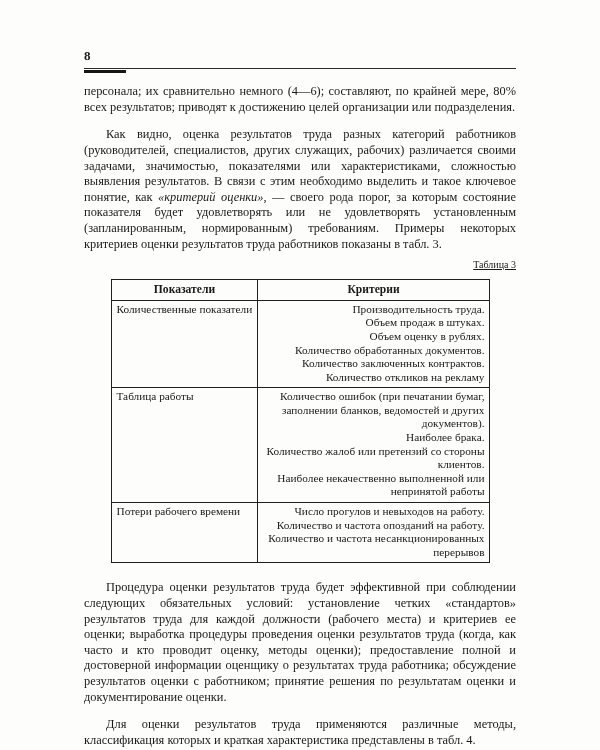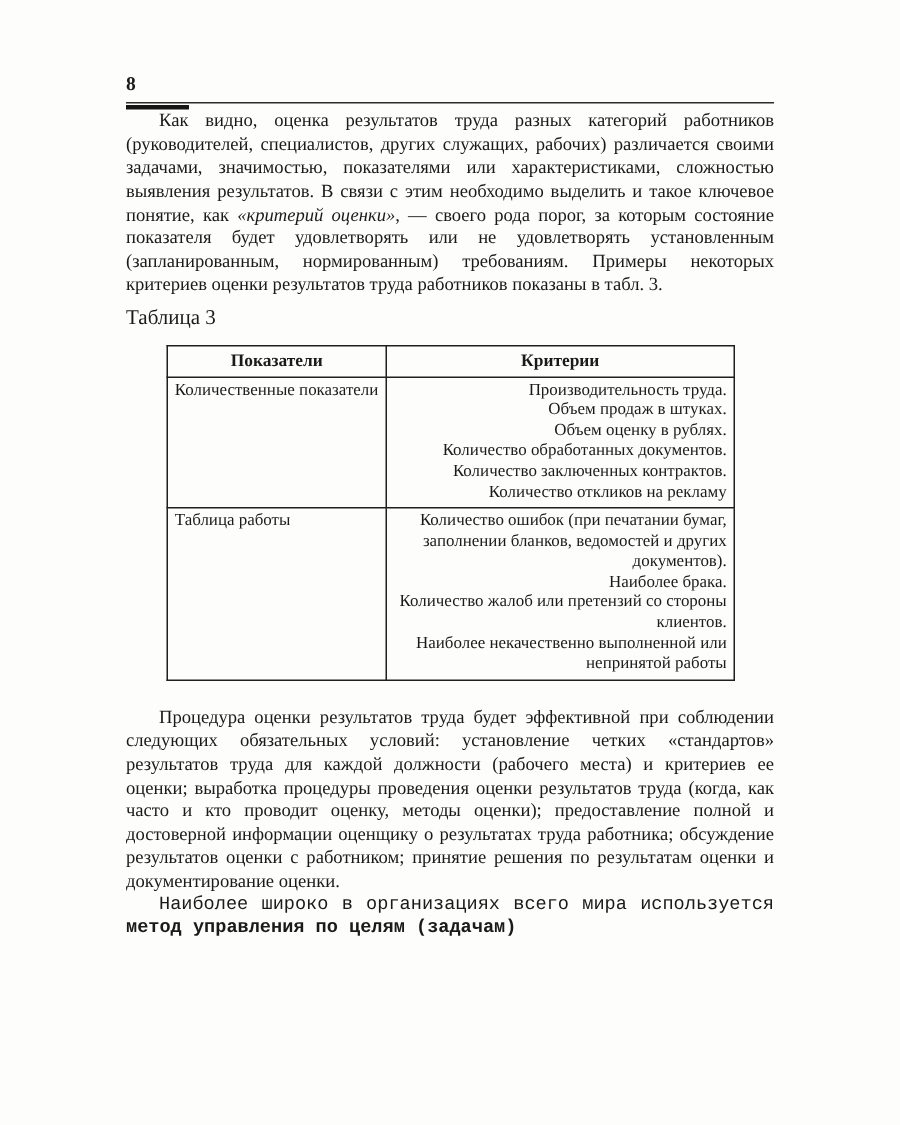--- a/index.html
+++ b/index.html
@@ -58,28 +58,30 @@
     font-size: 12.4px;
     line-height: 15.6px;
     text-align: justify;
     text-indent: 22px;
     hyphens: manual;
   }
   p.body.first {
     text-indent: 0;
     margin-top: 11px;
   }
-  p.body + p.body { margin-top: 0; font-family: Liberation Mono, monospace; }
+  p.body + p.body { margin-top: 12px; }
   .it { font-style: italic; }
   .bd { font-weight: bold; }
 
   
   .tbl-number {
-    font-size: 14px;
+    font-size: 10px;
+    text-align: right;
     margin-top: 7px;
+    text-decoration: underline;
   }
   .tbl-caption {
     font-size: 12.2px;
     font-weight: bold;
     text-align: center;
     margin-top: 5px;
     letter-spacing: 0.1px;
   }
 
   
@@ -123,20 +125,21 @@
 
 <div class="page">
   <div class="content">
 
     <div class="runhead">
       <span class="folio">8</span>
     </div>
     <div class="rule-thin"></div>
     <div class="rule-thick"></div>
 
+    <p class="body first">персонала; их сравнительно немного (4—6); составляют, по крайней мере, 80% всех результатов; приводят к достижению целей организации или подразделения.</p>
 
     <p class="body"><span>Как видно, оценка результатов труда разных категорий работников (руководителей, специалистов, других служащих, рабочих) различается своими задачами, значимостью, показателями или характеристиками, сложностью выявления результатов. В связи с этим необходимо выделить и такое ключевое понятие, как </span><span class="it">«критерий оценки»</span><span>, — своего рода порог, за которым состояние показателя будет удовлетворять или не удовлетворять установленным (запланированным, нормированным) требованиям. Примеры некоторых критериев оценки результатов труда работников показаны в табл. 3.</span></p>
 
     <div class="tbl-number">Таблица 3</div>
 
     <table class="crit">
       <colgroup>
         <col class="c-ind">
         <col class="c-crit">
       </colgroup>
@@ -164,22 +167,33 @@
           <td class="ind">Таблица работы</td>
           <td>
             <ul class="crit-list">
               <li>Количество ошибок (при печатании бумаг, заполнении бланков, ведомостей и других документов).</li>
               <li>Наиболее брака.</li>
               <li>Количество жалоб или претензий со стороны клиентов.</li>
               <li>Наиболее некачественно выполненной или непринятой работы</li>
             </ul>
           </td>
         </tr>
+        <tr>
+          <td class="ind">Потери рабочего времени</td>
+          <td>
+            <ul class="crit-list">
+              <li>Число прогулов и невыходов на работу.</li>
+              <li>Количество и частота опозданий на работу.</li>
+              <li>Количество и частота несанкционированных перерывов</li>
+            </ul>
+          </td>
+        </tr>
       </tbody>
     </table>
 
     <div class="after-table">
       <p class="body">Процедура оценки результатов труда будет эффективной при соблюдении следующих обязательных условий: установление четких «стандартов» результатов труда для каждой должности (рабочего места) и критериев ее оценки; выработка процедуры проведения оценки результатов труда (когда, как часто и кто проводит оценку, методы оценки); предоставление полной и достоверной информации оценщику о результатах труда работника; обсуждение результатов оценки с работником; принятие решения по результатам оценки и документирование оценки.</p>
+      <p class="body">Для оценки результатов труда применяются различные методы, классификация которых и краткая характеристика представлены в табл. 4.</p>
       <p class="body"><span>Наиболее широко в организациях всего мира используется </span><span class="bd">метод управления по целям (задачам)</span></p>
     </div>
 
   </div>
 </div>
 
 </body></html>

